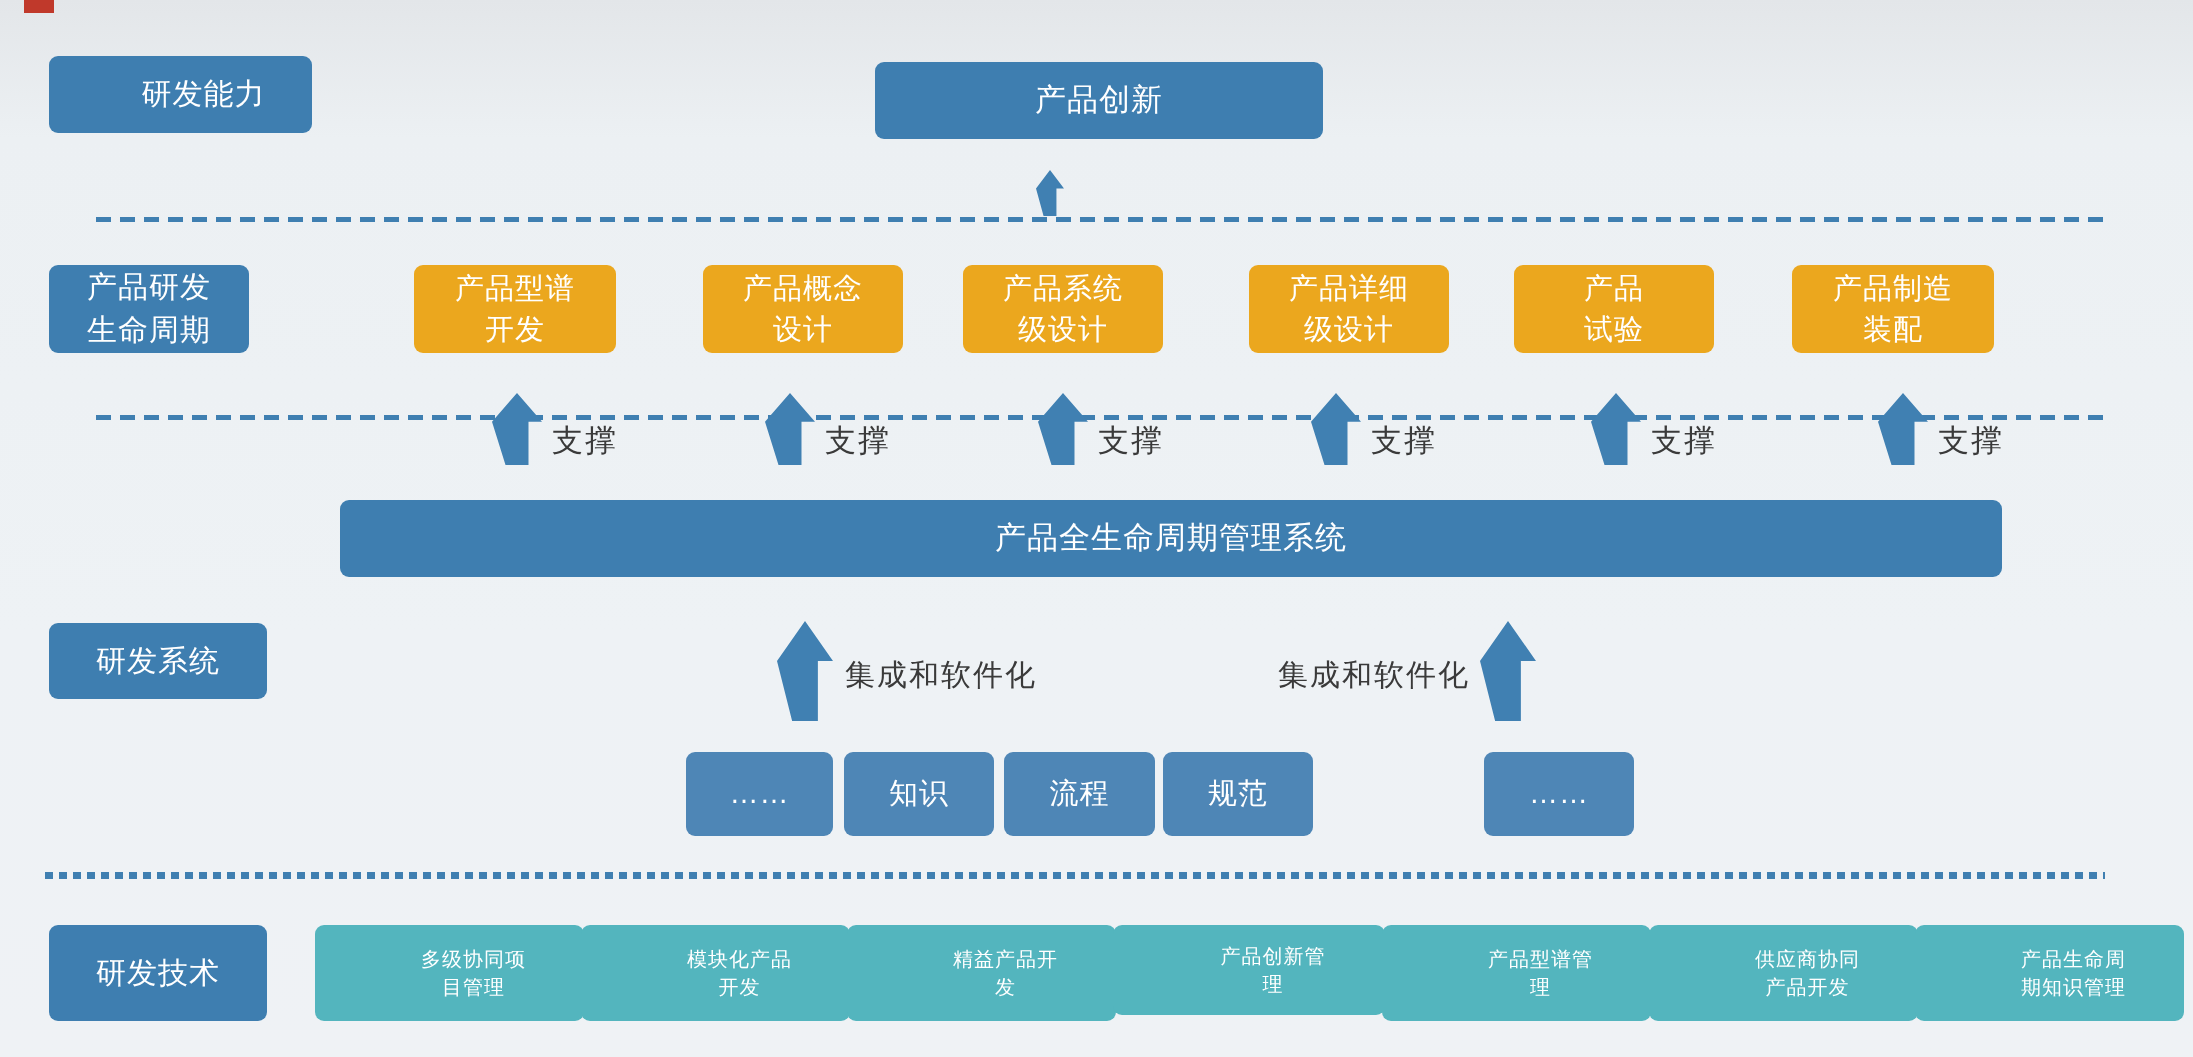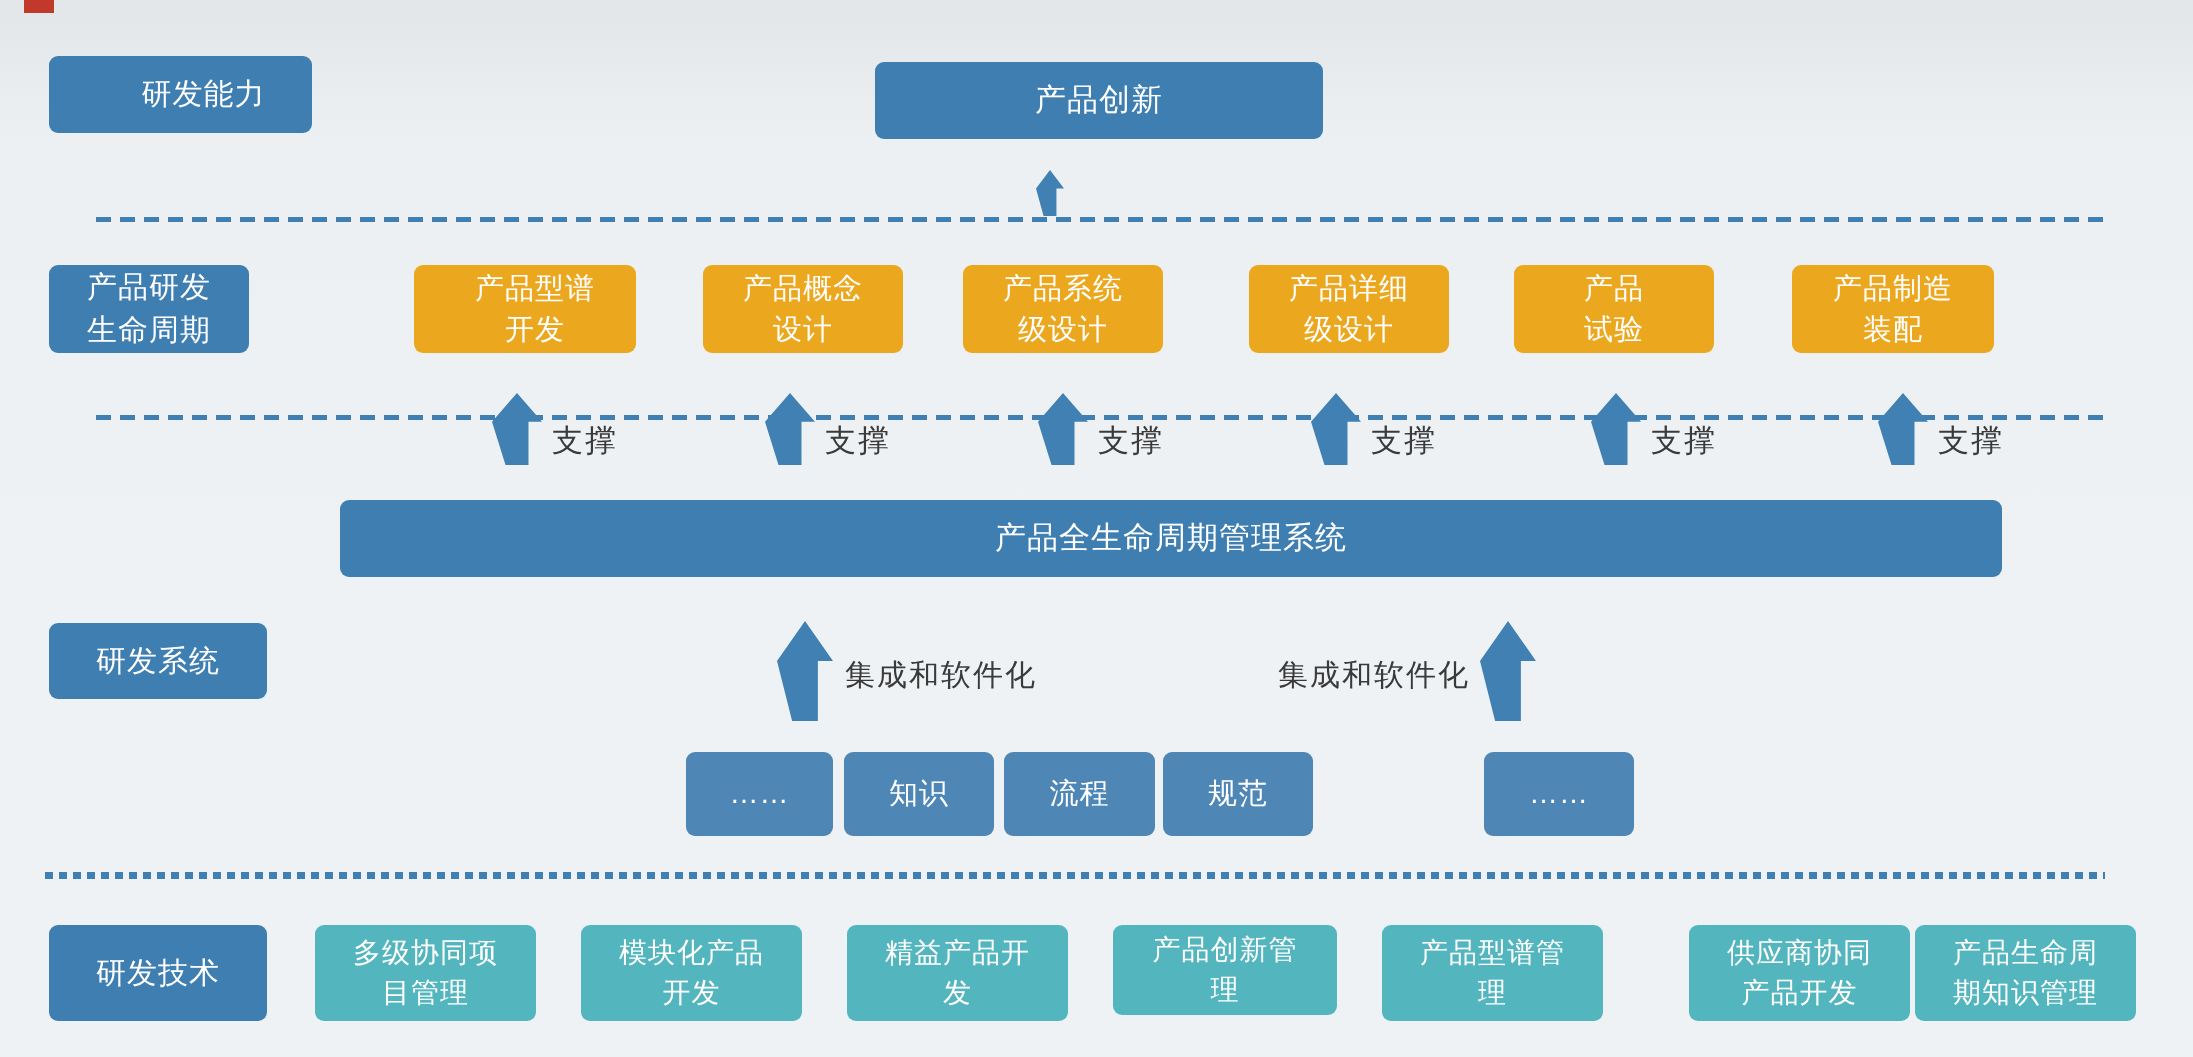--- a/index.html
+++ b/index.html
@@ -19,21 +19,21 @@
     white-space:pre-line;
     line-height:1.42;
     letter-spacing:1px;
   }
   .blue      { background:var(--blue,#3E7EB0); }
   .lightblue { background:var(--light-blue,#4E86B6); }
   .orange    { background:var(--orange,#EBA71E); }
   .teal      { background:var(--teal,#53B5BE); }
   .f30 { font-size:30px; }
   .f29 { font-size:29px; }
-  .f28 { font-size:28px; }
+  .f28 { font-size:20px;padding-left:48px; }
   .f31 { font-size:31px; }
   .arrow-up {
     position:absolute;
     background:var(--arrow-blue,#4080B2);
     clip-path:polygon(50% 0, 100% 40%, 73% 40%, 73% 100%, 27% 100%, 0 40%);
     z-index:3;
   }
   .dash {
     position:absolute; height:5px; z-index:1;
     background:repeating-linear-gradient(90deg, var(--line-blue,#3F7FB1) 0 15px, transparent 15px 24px);
@@ -66,21 +66,21 @@
 
   <div class="box blue f31" style="left:875px; top:62px; width:448px; height:77px;">产品创新</div>
 
   <div class="arrow-up" style="left:1036px; top:170px; width:28px; height:46px;"></div>
 
   <div class="dash" style="left:96px; top:217px; width:2009px;"></div>
 
   <div class="box blue f30" style="left:49px; top:265px; width:200px; height:88px;">产品研发
 生命周期</div>
 
-  <div class="box orange f29" style="left:414px; top:265px; width:202px; height:88px;padding-left:20px;">产品型谱
+  <div class="box orange f29" style="left:414px; top:265px; width:202px; height:88px;">产品型谱
 开发</div>
   <div class="box orange f29" style="left:703px; top:265px; width:200px; height:88px;">产品概念
 设计</div>
   <div class="box orange f29" style="left:963px; top:265px; width:200px; height:88px;">产品系统
 级设计</div>
   <div class="box orange f29" style="left:1249px; top:265px; width:200px; height:88px;">产品详细
 级设计</div>
   <div class="box orange f29" style="left:1514px; top:265px; width:200px; height:88px;">产品
 试验</div>
   <div class="box orange f29" style="left:1792px; top:265px; width:202px; height:88px;">产品制造
@@ -129,18 +129,18 @@
   <div class="box teal f28" style="left:315px; top:925px; width:221px; height:96px;">多级协同项
 目管理</div>
   <div class="box teal f28" style="left:581px; top:925px; width:221px; height:96px;">模块化产品
 开发</div>
   <div class="box teal f28" style="left:847px; top:925px; width:221px; height:96px;">精益产品开
 发</div>
   <div class="box teal f28" style="left:1113px; top:925px; width:224px; height:90px;">产品创新管
 理</div>
   <div class="box teal f28" style="left:1382px; top:925px; width:221px; height:96px;">产品型谱管
 理</div>
-  <div class="box teal f28" style="left:1649px; top:925px; width:221px; height:96px;margin-left:40px;">供应商协同
+  <div class="box teal f28" style="left:1649px; top:925px; width:221px; height:96px;">供应商协同
 产品开发</div>
   <div class="box teal f28" style="left:1915px; top:925px; width:221px; height:96px;">产品生命周
 期知识管理</div>
 
 </div>
 
 </body></html>

